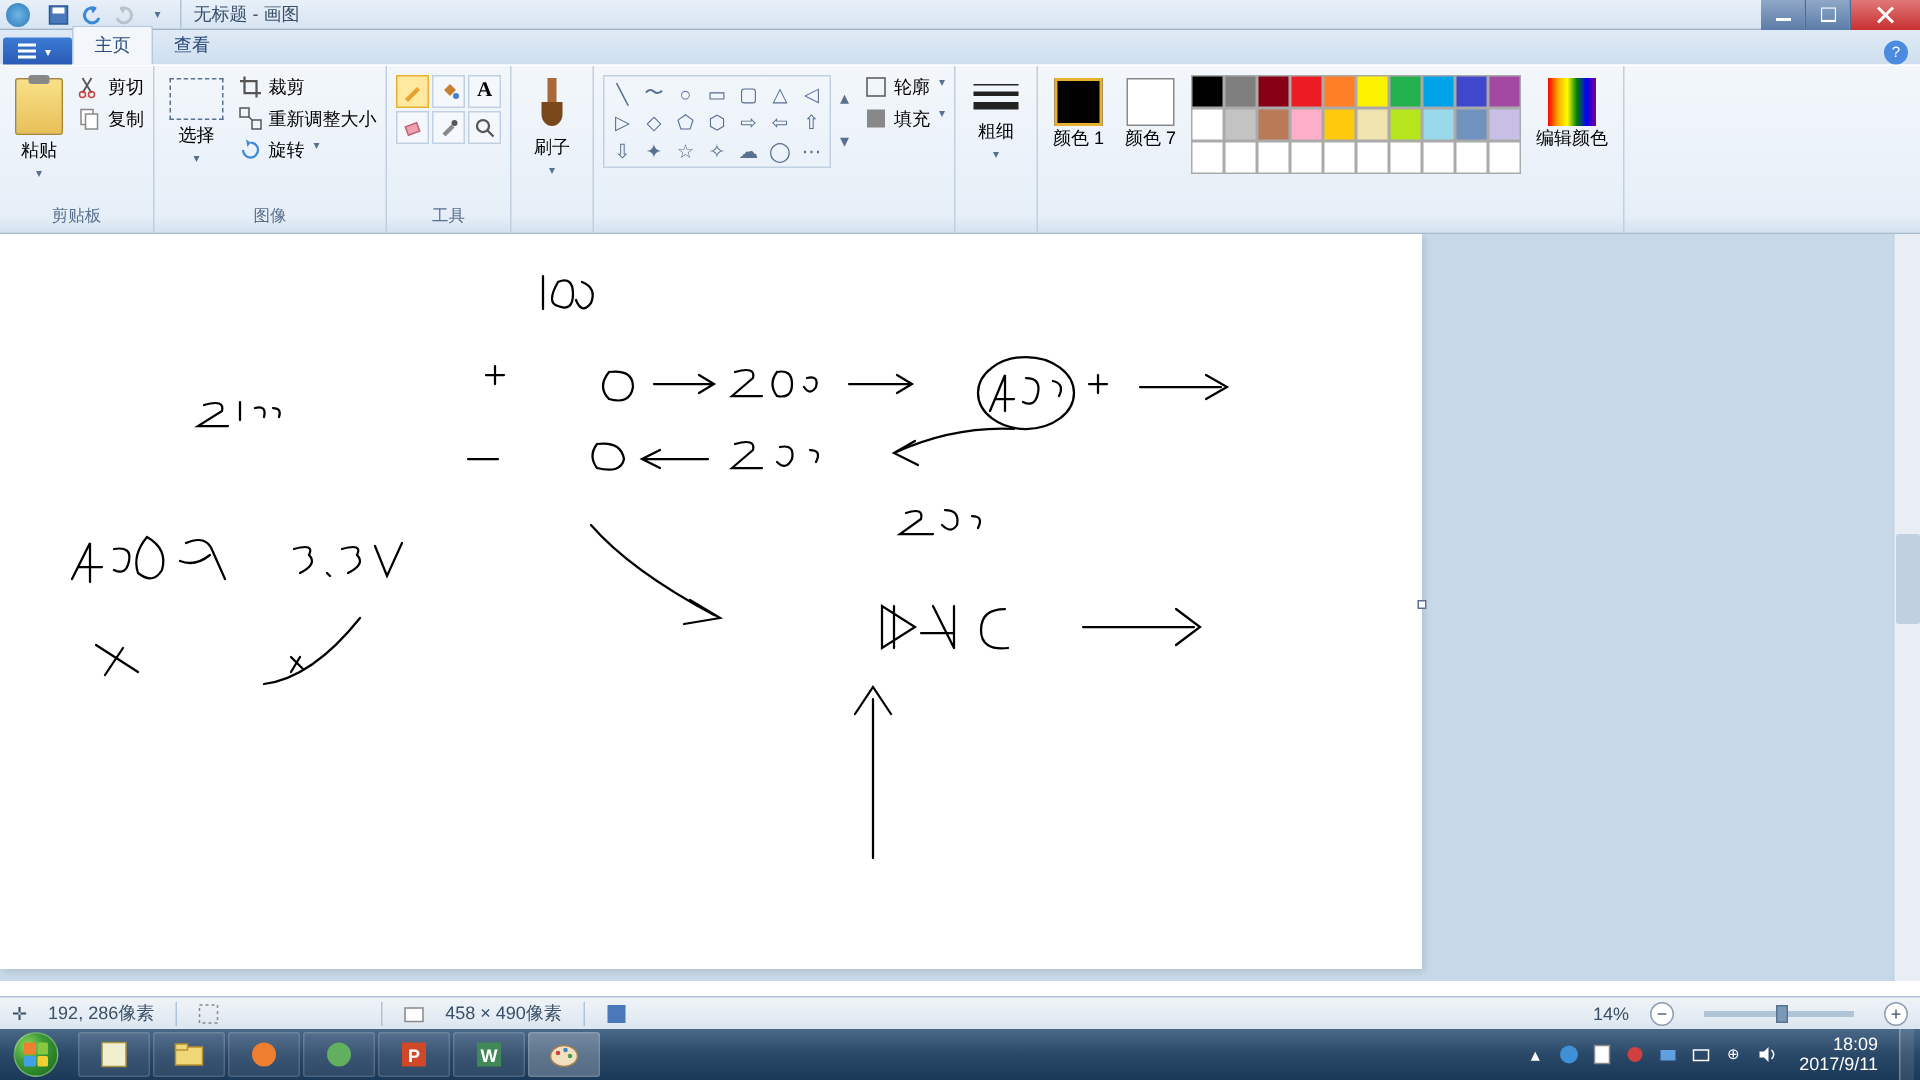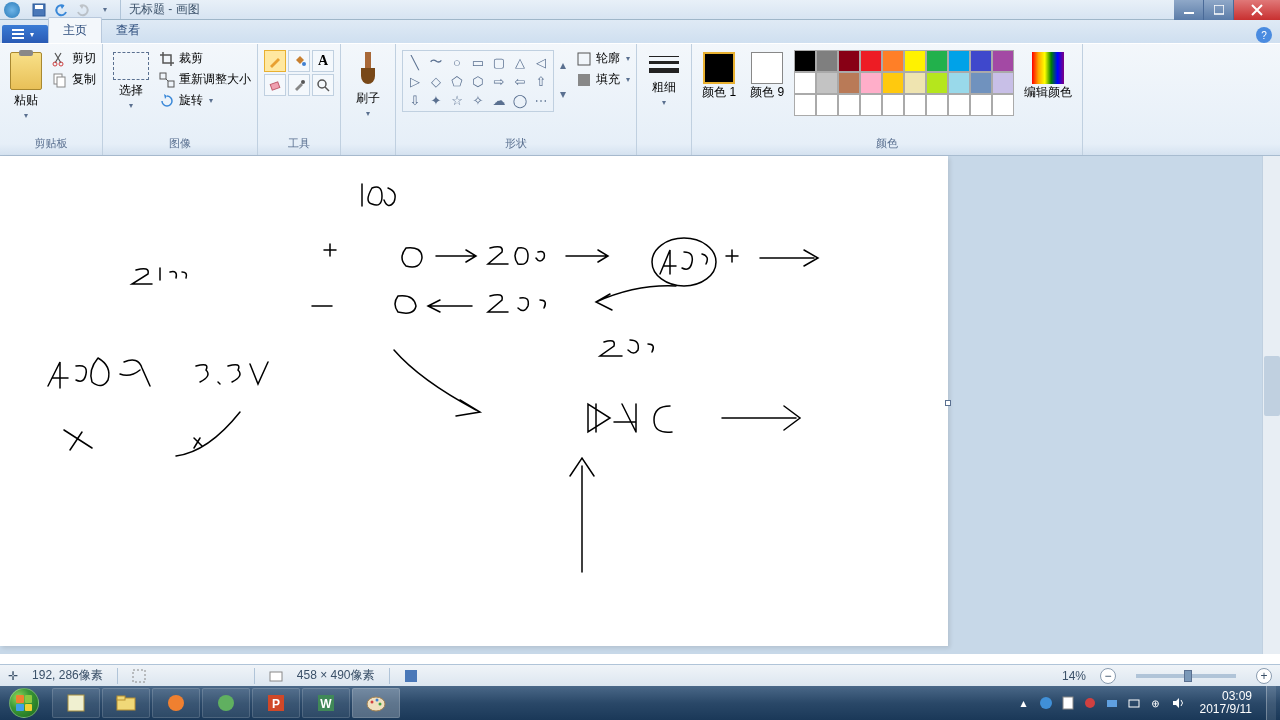--- a/index.html
+++ b/index.html
@@ -26,21 +26,21 @@
 .help-icon { margin-left: auto; margin-right: 8px; width: 16px; height: 16px; border-radius: 50%; background: #4a8be0; color: #fff; display: flex; align-items: center; justify-content: center; font-size: 10px; }
 
 
 .ribbon { height: 112px; background: linear-gradient(#f3f7fb, #e6eff8 90%, #d5e2f0); border-bottom: 1px solid #a8bcd0; display: flex; }
 .group { border-right: 1px solid #c0d0e0; display: flex; flex-direction: column; padding: 2px 6px 0; }
 .group-content { flex: 1; display: flex; align-items: flex-start; gap: 6px; padding-top: 4px; }
 .group-label { text-align: center; color: #5a7090; padding: 2px 0 4px; font-size: 11px; }
 
 .bigbtn { display: flex; flex-direction: column; align-items: center; gap: 2px; padding: 2px 4px; }
 .smallbtns { display: flex; flex-direction: column; gap: 4px; }
-.smallbtn { display: flex; align-items: center; gap: 4px; }
+.smallbtn { display: flex; gap: 4px; }
 .smallbtn .ico { width: 16px; height: 16px; }
 
 .paste-ico { width: 32px; height: 38px; background: linear-gradient(#f8e088,#e8c058); border: 1px solid #a88830; border-radius: 2px; position: relative; }
 .paste-ico::before { content: ""; position: absolute; top: -3px; left: 8px; right: 8px; height: 6px; background: #888; border-radius: 2px; }
 
 .sel-rect { width: 36px; height: 28px; border: 1px dashed #5a7090; }
 
 .toolgrid { display: grid; grid-template-columns: repeat(3, 22px); grid-template-rows: repeat(2, 22px); gap: 2px; }
 .toolgrid .cell { border: 1px solid #c0d0e0; display: flex; align-items: center; justify-content: center; background: #f4f8fc; }
 
@@ -307,21 +307,20 @@
         </div>
         <div class="smallbtn">
           <svg class="ico">
               <rect x="2" y="2" width="12" height="12" fill="#888"></rect>
             </svg>
           <span>填充</span>
             <span style="font-size:8px;color:#5a7090;margin-left:2px">▾</span>
         </div>
       </div>
     </div>
-    <div class="group-label">形状</div>
   </div>
 
   <div class="group">
     <div class="group-content">
       <div class="bigbtn">
         <div class="lineweights">
           <div class="lw lw1"></div>
             <div class="lw lw2"></div>
             <div class="lw lw3"></div>
         </div>
@@ -333,21 +332,21 @@
   </div>
 
   <div class="group" style="flex:0 0 auto">
     <div class="group-content">
       <div class="bigbtn">
         <div class="color-big color1"></div>
         <div style="white-space:pre-line;text-align:left;line-height:1.1">颜色 1</div>
       </div>
       <div class="bigbtn">
         <div class="color-big color2"></div>
-        <div style="white-space:pre-line;text-align:center;line-height:1.1">颜色 9</div>
+        <div style="white-space:pre-line;text-align:center;line-height:1.1">颜色 7</div>
       </div>
       <div class="palette" id="palette">
           <div class="sw" style="background: rgb(0, 0, 0);"></div>
           <div class="sw" style="background: rgb(127, 127, 127);"></div>
           <div class="sw" style="background: rgb(136, 0, 21);"></div>
           <div class="sw" style="background: rgb(237, 28, 36);"></div>
           <div class="sw" style="background: rgb(255, 127, 39);"></div>
           <div class="sw" style="background: rgb(255, 242, 0);"></div>
           <div class="sw" style="background: rgb(34, 177, 76);"></div>
           <div class="sw" style="background: rgb(0, 162, 232);"></div>
@@ -372,21 +371,20 @@
           <div class="sw" style="background: rgb(255, 255, 255);"></div>
           <div class="sw" style="background: rgb(255, 255, 255);"></div>
           <div class="sw" style="background: rgb(255, 255, 255);"></div>
           <div class="sw" style="background: rgb(255, 255, 255);"></div>
         </div>
       <div class="bigbtn">
         <div class="rainbow"></div>
         <div style="text-align:center;line-height:1.1">编辑颜色</div>
       </div>
     </div>
-    <div class="group-label">颜色</div>
   </div>
 </div>
 
 <div class="canvas-area">
   <div class="canvas">
     <svg width="948" height="490">
       <g fill="none" stroke="#000" stroke-width="1.5" stroke-linecap="round">
 
         <path d="M362 28 L362 50"></path>
           <path d="M372 32 Q382 28 382 40 Q382 52 372 48 Q364 46 372 32"></path>
@@ -567,18 +565,18 @@
         </div>
       <div class="tray-ico" style="font-size:10px">⊕</div>
       <div class="tray-ico">
           <svg width="14" height="14">
             <path d="M2 5 L5 5 L8 2 L8 12 L5 9 L2 9 Z" fill="#fff"></path>
             <path d="M10 4 Q13 7 10 10" stroke="#fff" fill="none"></path>
           </svg>
         </div>
     </div>
     <div class="clock">
-      <div>03:09</div>
+      <div>18:09</div>
       <div>2017/9/11</div>
     </div>
     <div class="showdesk"></div>
   </div>
 </div>
 
 </body></html>

